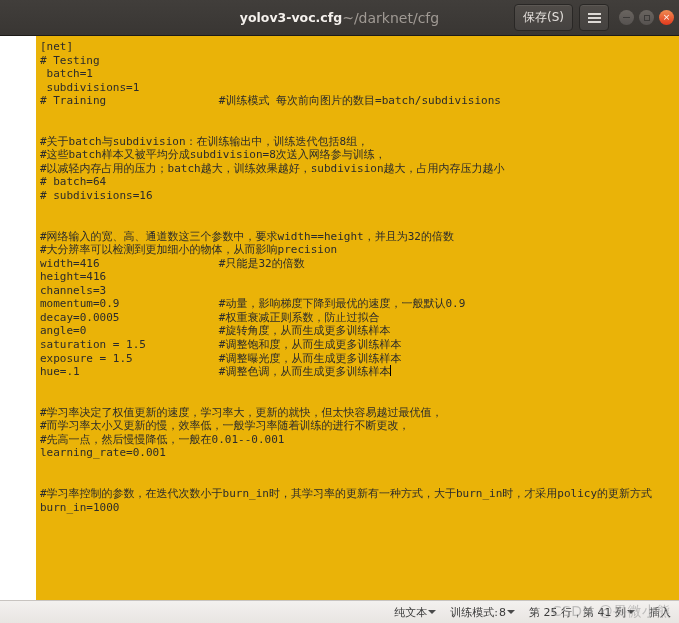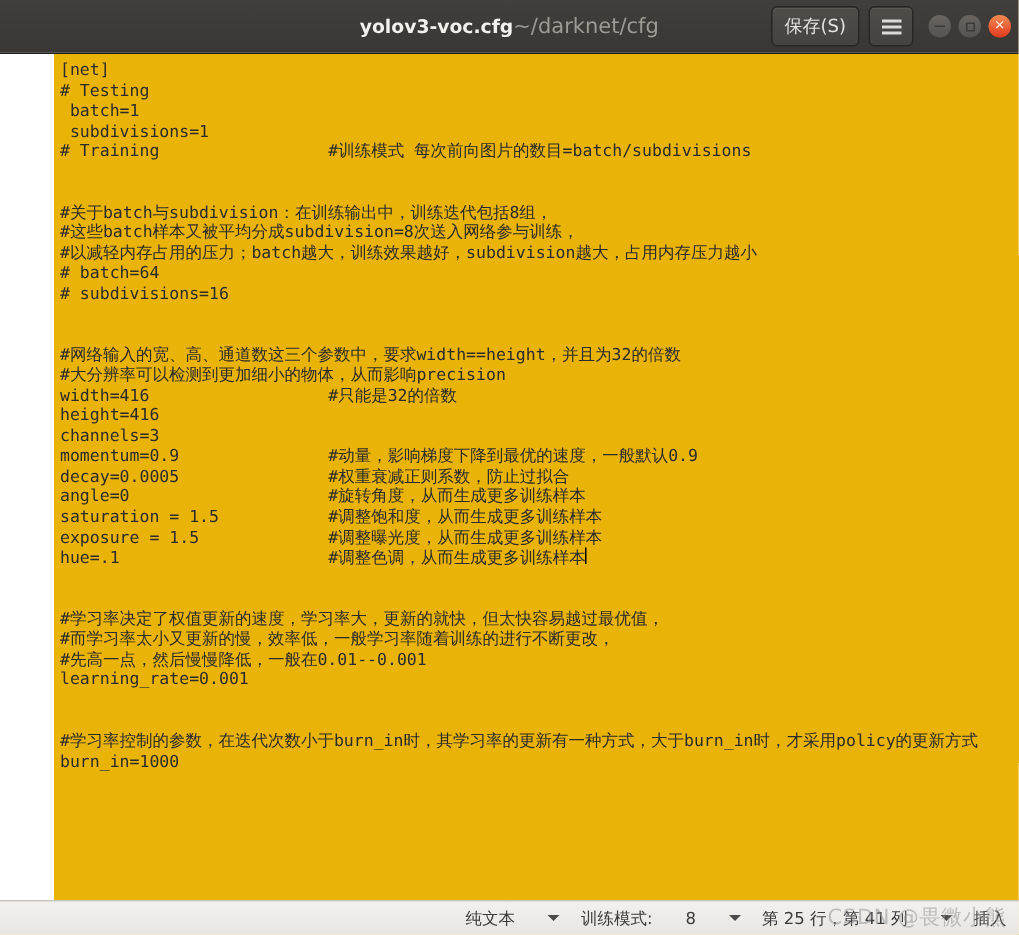--- a/index.html
+++ b/index.html
@@ -144,21 +144,21 @@
     justify-content: flex-end;
     gap: 14px;
     padding-right: 8px;
     box-sizing: border-box;
     font-size: 11px;
     color: #3b3b3b;
   }
   .sb-item {
     display: flex;
     align-items: center;
-    gap: 22px;
+    gap: 1px;
     white-space: nowrap;
   }
   .sb-caret {
     width: 0; height: 0;
     border-left: 4px solid transparent;
     border-right: 4px solid transparent;
     border-top: 4px solid #4a4a4a;
   }
   .watermark {
     position: absolute;

